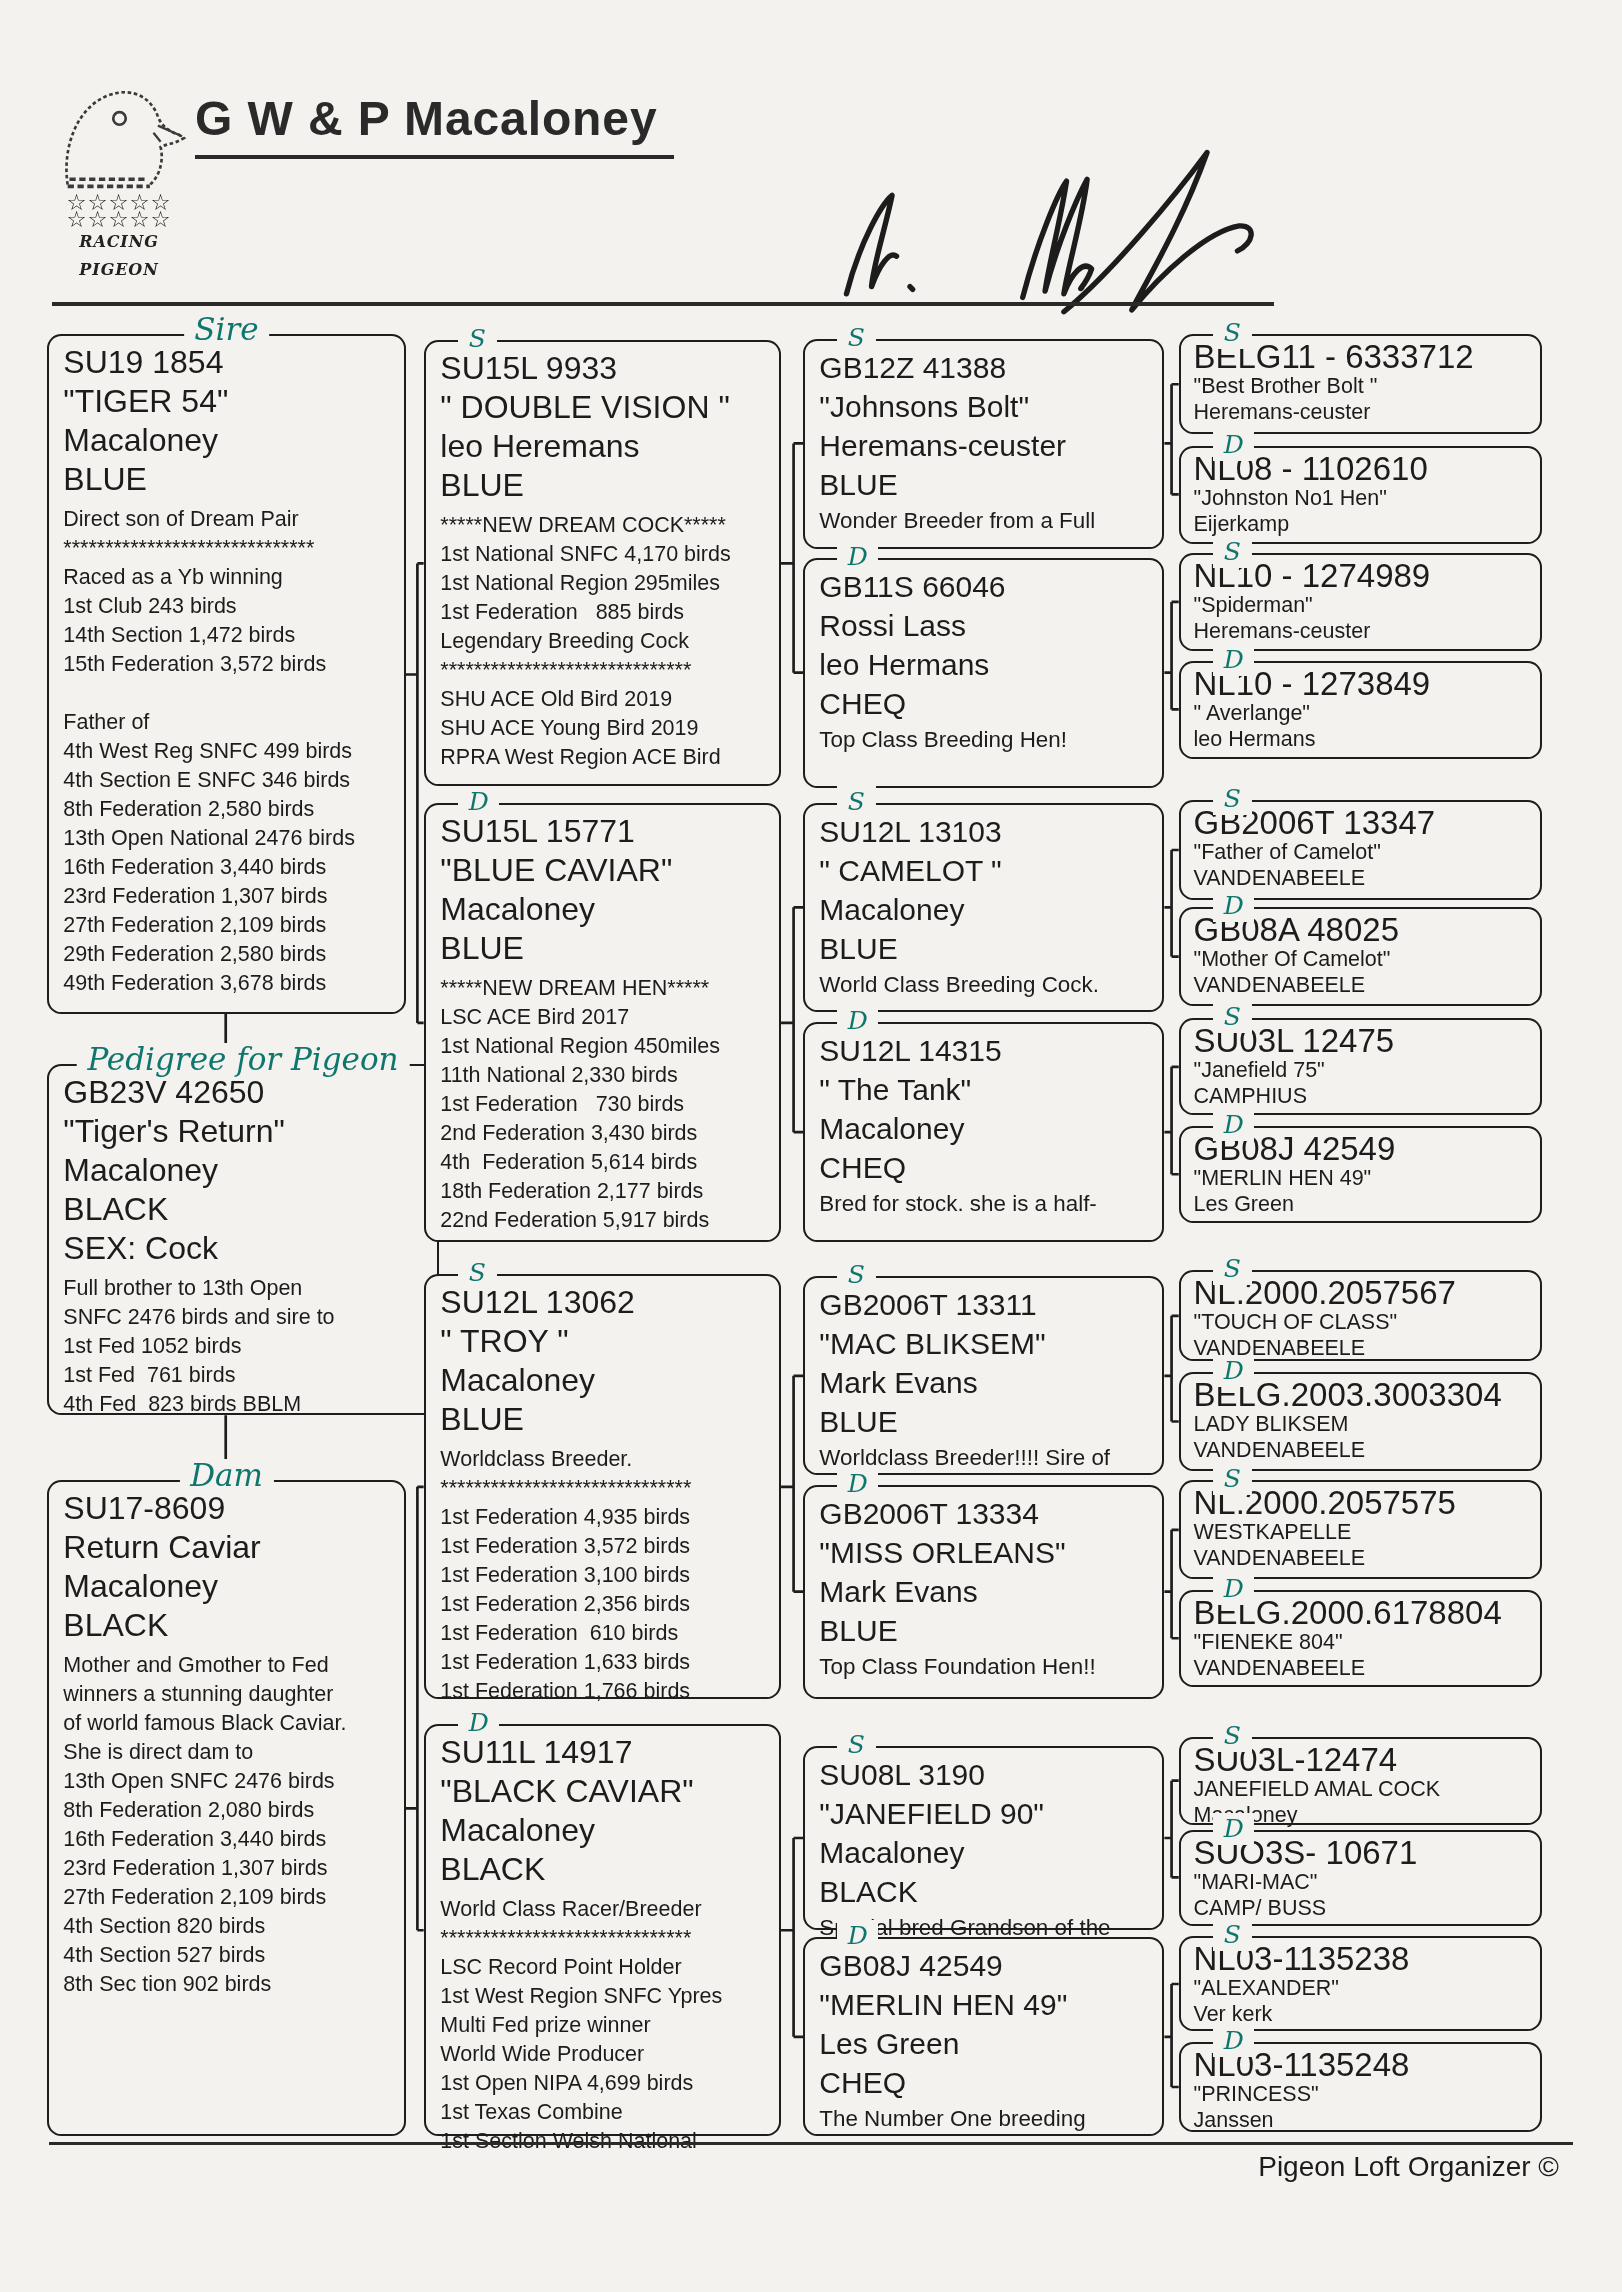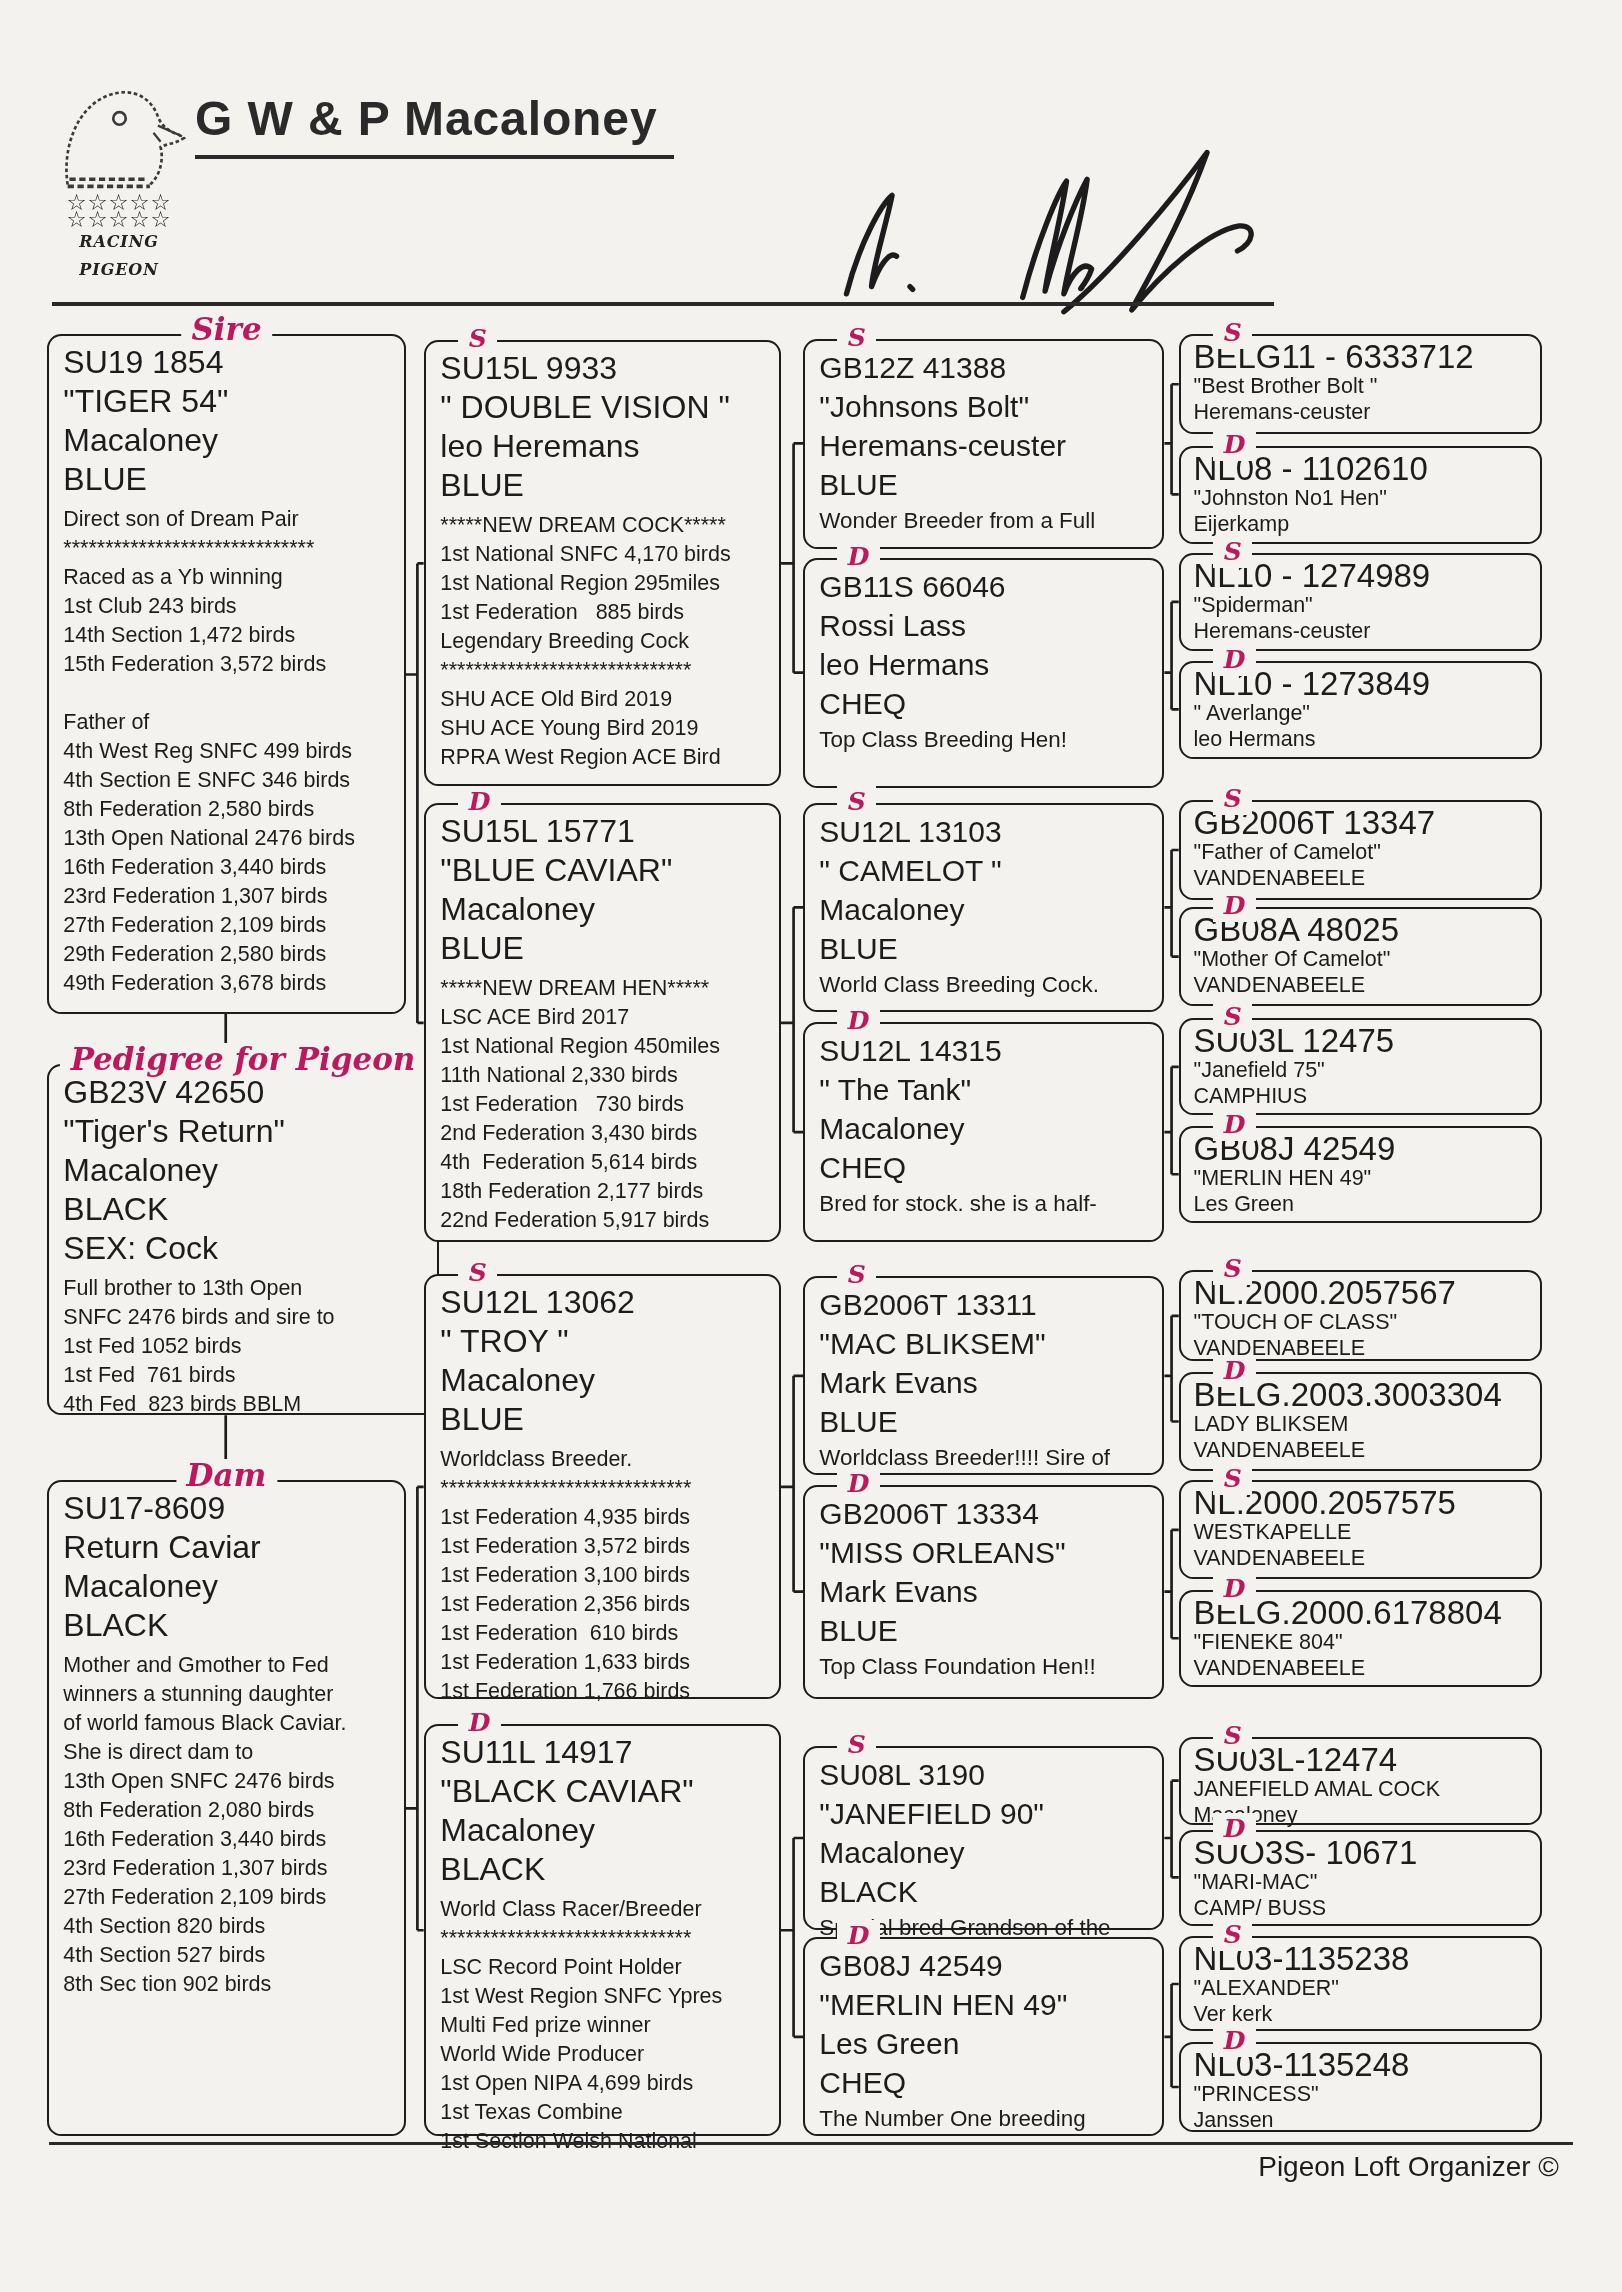--- a/index.html
+++ b/index.html
@@ -21,22 +21,22 @@
   .hrule{position:absolute;background:#2a2a2a;}
   .sig{position:absolute;left:797px;top:63px;}
   
   .pbox{
     position:absolute;box-sizing:border-box;
     border:2.7px solid #1d1d1d;border-radius:14.3px;background:#f3f2ef;
     padding:7.2px 14.3px 5.4px 14.3px;
   }
   .tag{
     position:absolute;top:-19px;left:32px;padding:0 10.7px;background:#f3f2ef;
-    font-family:"DejaVu Serif",serif;font-weight:bold;font-style:italic;
-    font-size:25px;line-height:32px;color:#be185d;
+    font-family:"DejaVu Serif",serif;font-weight:normal;font-style:italic;
+    font-size:25px;line-height:32px;color:#0f766e;
   }
   .tag-center{left:50%;transform:translateX(-50%);white-space:nowrap;font-size:31px;top:-23px;}
   .head{white-space:pre-wrap;font-size:32px;line-height:39px;}
   .body{white-space:pre-wrap;font-size:21.5px;line-height:29px;margin-top:5.4px;}
   .g3 .head{font-size:30px;line-height:39px;}
   .g3 .body{font-size:22.4px;line-height:27px;margin-top:2.7px;}
   .g4{padding:4.5px 12.5px;}
   .g4 .head{font-size:33px;line-height:32px;}
   .g4 .body{font-size:21.5px;line-height:26px;margin-top:0.9px;}
   .connect{position:absolute;left:0;top:0;pointer-events:none;}

